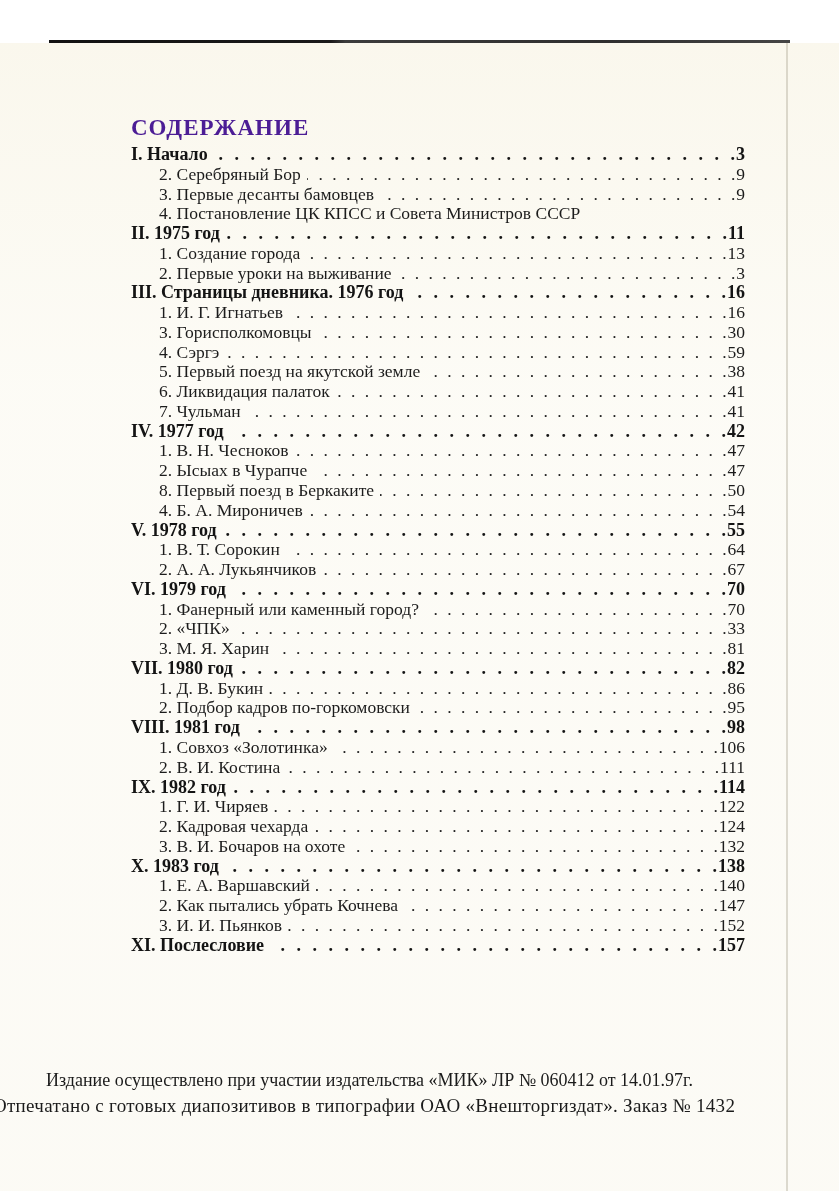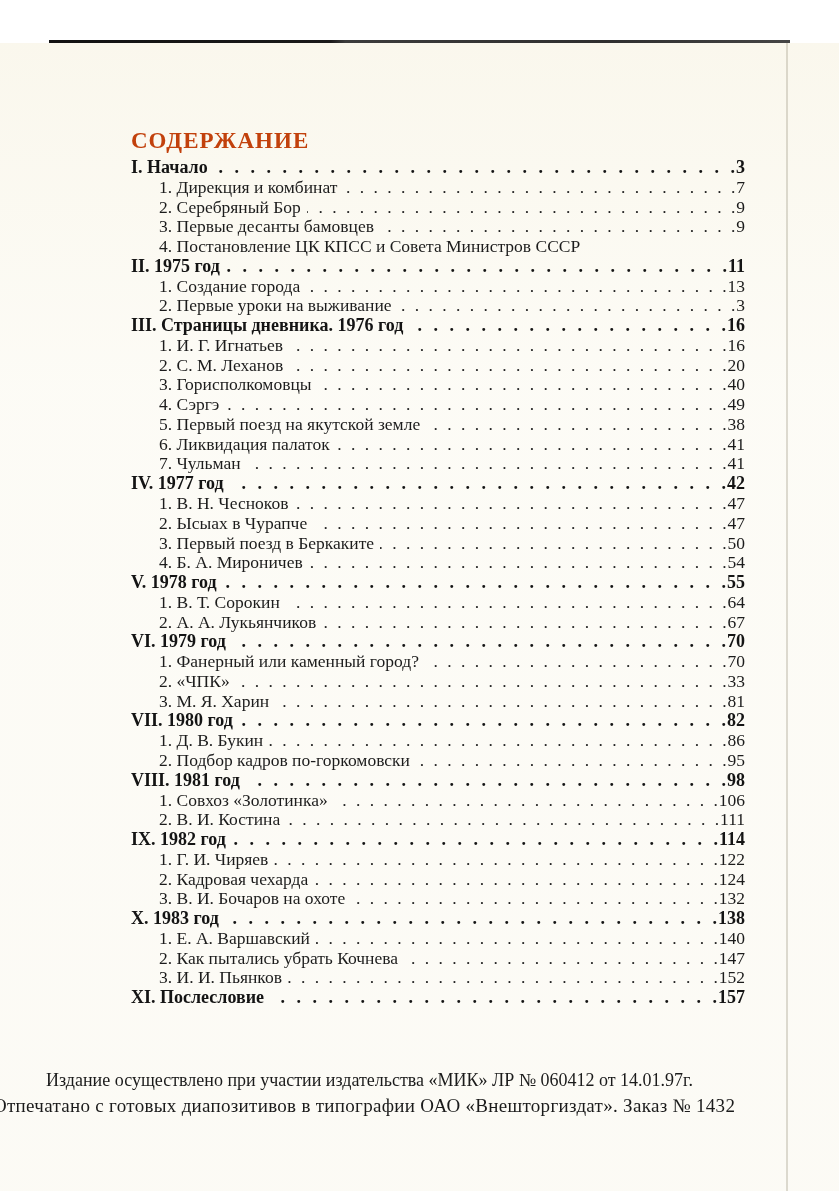--- a/index.html
+++ b/index.html
@@ -20,21 +20,21 @@
   }
   .scan-edge{
     position:absolute;left:786px;top:43px;width:2px;height:1148px;
     background:rgba(160,155,135,0.35);
   }
   .toc{
     position:absolute;left:131px;top:112px;width:614px;
   }
   .toc-heading{
     font-size:23px;font-weight:bold;letter-spacing:1px;
-    line-height:26px;margin:16px 0 4px 0;color:#c2410c;
+    line-height:26px;margin:3px 0 4px 0;color:#4c1d95;
   }
   .row{
     display:flex;align-items:baseline;
     height:19.77px;line-height:19.77px;
     font-size:17.5px;white-space:nowrap;
   }
   .row .ttl{white-space:nowrap;}
   .r0{font-weight:bold;font-size:18px;color:#141414;align-items:center;}
   .r1{padding-left:28px;}
   .leader{
@@ -65,25 +65,20 @@
 
 <div class="toc">
   <div class="toc-heading">СОДЕРЖАНИЕ</div>
 
   <div class="row r0">
       <span class="ttl">I. Начало</span>
       <span class="leader"></span>
       <span class="pg">3</span>
     </div>
   <div class="row r1">
-      <span class="ttl">1. Дирекция и комбинат</span>
-      <span class="leader"></span>
-      <span class="pg">7</span>
-    </div>
-  <div class="row r1">
       <span class="ttl">2. Серебряный Бор</span>
       <span class="leader"></span>
       <span class="pg">9</span>
     </div>
   <div class="row r1">
       <span class="ttl">3. Первые десанты бамовцев</span>
       <span class="leader"></span>
       <span class="pg">9</span>
     </div>
   <div class="row r1 np">
@@ -108,33 +103,28 @@
       <span class="ttl">III. Страницы дневника. 1976 год</span>
       <span class="leader"></span>
       <span class="pg">16</span>
     </div>
   <div class="row r1">
       <span class="ttl">1. И. Г. Игнатьев</span>
       <span class="leader"></span>
       <span class="pg">16</span>
     </div>
   <div class="row r1">
-      <span class="ttl">2. С. М. Леханов</span>
-      <span class="leader"></span>
-      <span class="pg">20</span>
-    </div>
-  <div class="row r1">
       <span class="ttl">3. Горисполкомовцы</span>
       <span class="leader"></span>
-      <span class="pg">40</span>
+      <span class="pg">30</span>
     </div>
   <div class="row r1">
       <span class="ttl">4. Сэргэ</span>
       <span class="leader"></span>
-      <span class="pg">49</span>
+      <span class="pg">59</span>
     </div>
   <div class="row r1">
       <span class="ttl">5. Первый поезд на якутской земле</span>
       <span class="leader"></span>
       <span class="pg">38</span>
     </div>
   <div class="row r1">
       <span class="ttl">6. Ликвидация палаток</span>
       <span class="leader"></span>
       <span class="pg">41</span>
@@ -153,21 +143,21 @@
       <span class="ttl">1. В. Н. Чесноков</span>
       <span class="leader"></span>
       <span class="pg">47</span>
     </div>
   <div class="row r1">
       <span class="ttl">2. Ысыах в Чурапче</span>
       <span class="leader"></span>
       <span class="pg">47</span>
     </div>
   <div class="row r1">
-      <span class="ttl">3. Первый поезд в Беркаките</span>
+      <span class="ttl">8. Первый поезд в Беркаките</span>
       <span class="leader"></span>
       <span class="pg">50</span>
     </div>
   <div class="row r1">
       <span class="ttl">4. Б. А. Мироничев</span>
       <span class="leader"></span>
       <span class="pg">54</span>
     </div>
   <div class="row r0">
       <span class="ttl">V. 1978 год</span>

